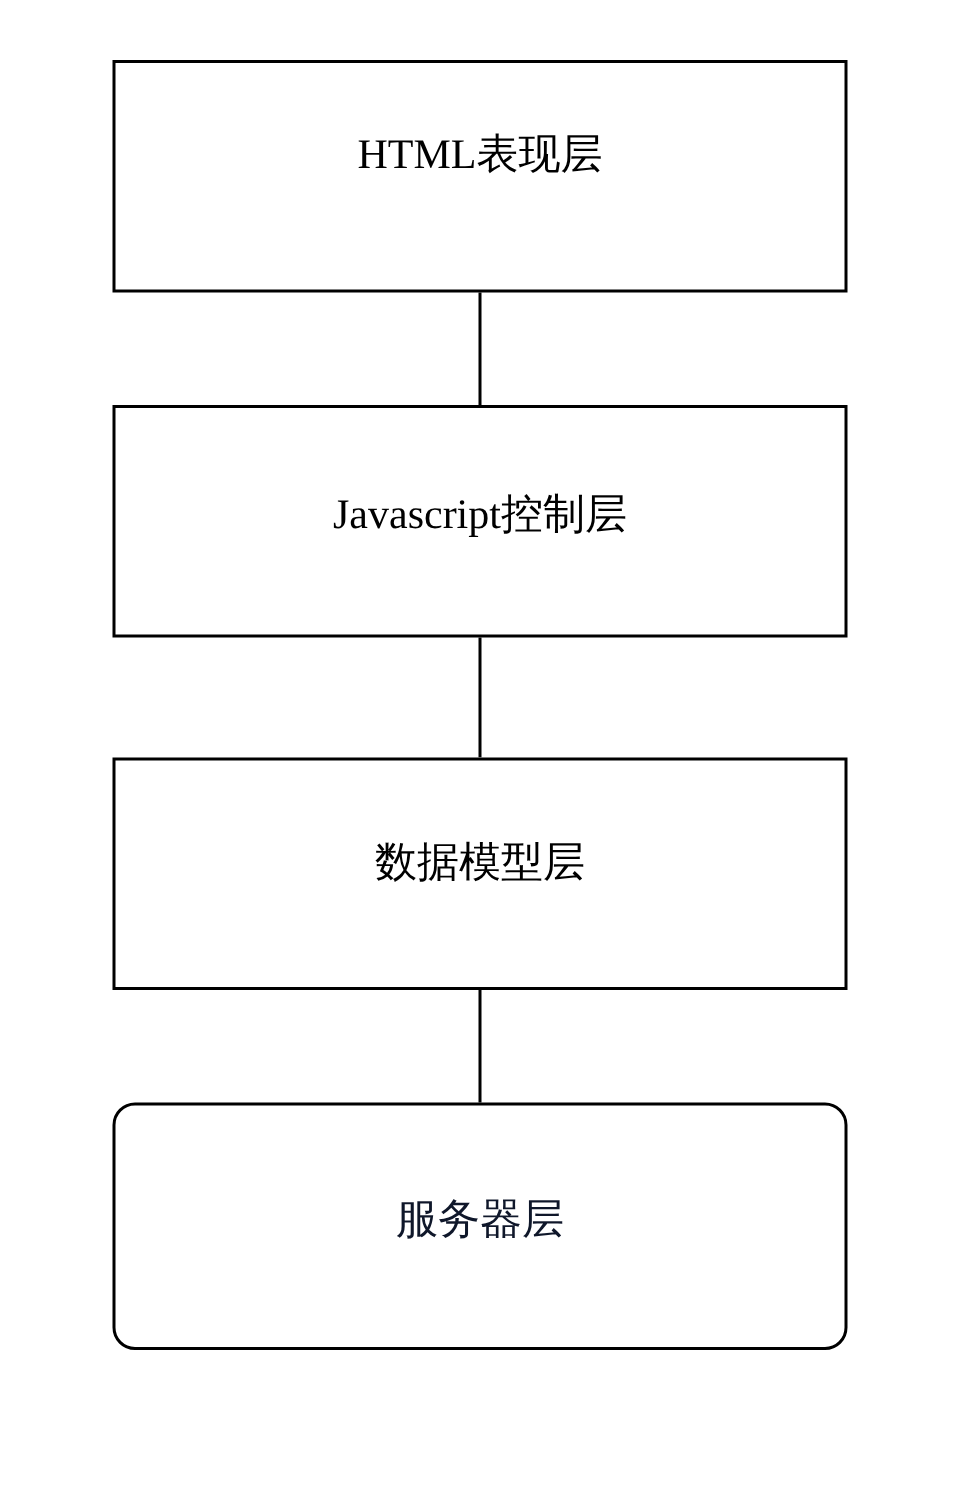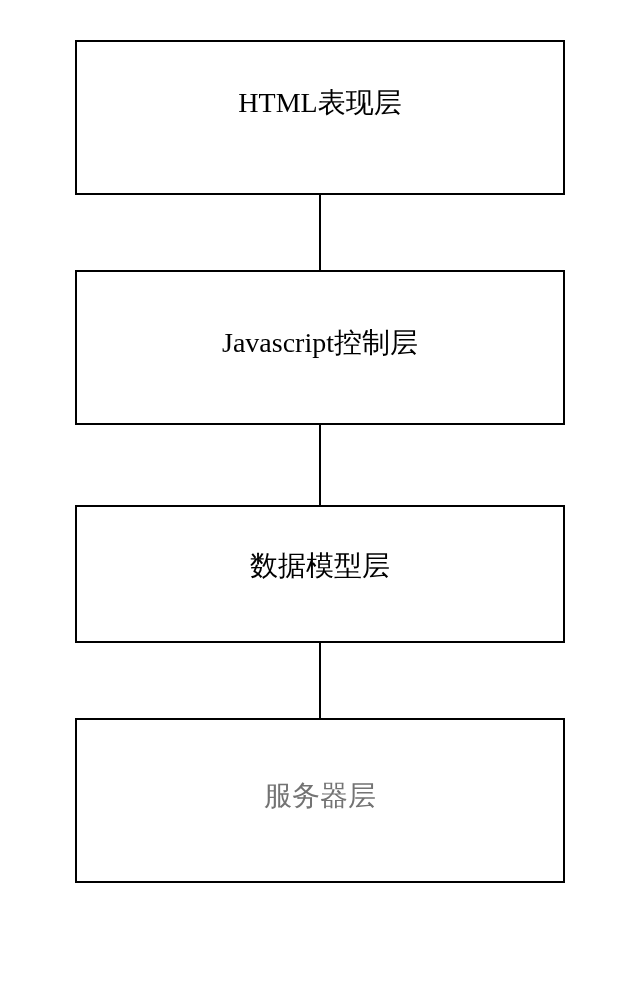--- a/index.html
+++ b/index.html
@@ -24,33 +24,34 @@
       width: 490px;
       border: 2px solid #000000;
       background: #ffffff;
       display: flex;
       align-items: center;
       justify-content: center;
       font-size: 28px;
       color: #000000;
     }
     .layer-box.faded {
-      color: #737373;
+      color: #0f172a;
+      border-radius: 15px;
     }
     .box-1 {
       height: 155px;
       padding-bottom: 30px;
     }
     .box-2 {
       height: 155px;
       padding-bottom: 10px;
       text-align: center;
     }
     .box-3 {
-      height: 138px;
+      height: 155px;
       padding-bottom: 16px;
     }
     .box-4 {
       height: 165px;
       padding-bottom: 10px;
     }
     .connector {
       width: 2px;
       background: #000000;
       margin-left: 244px;

